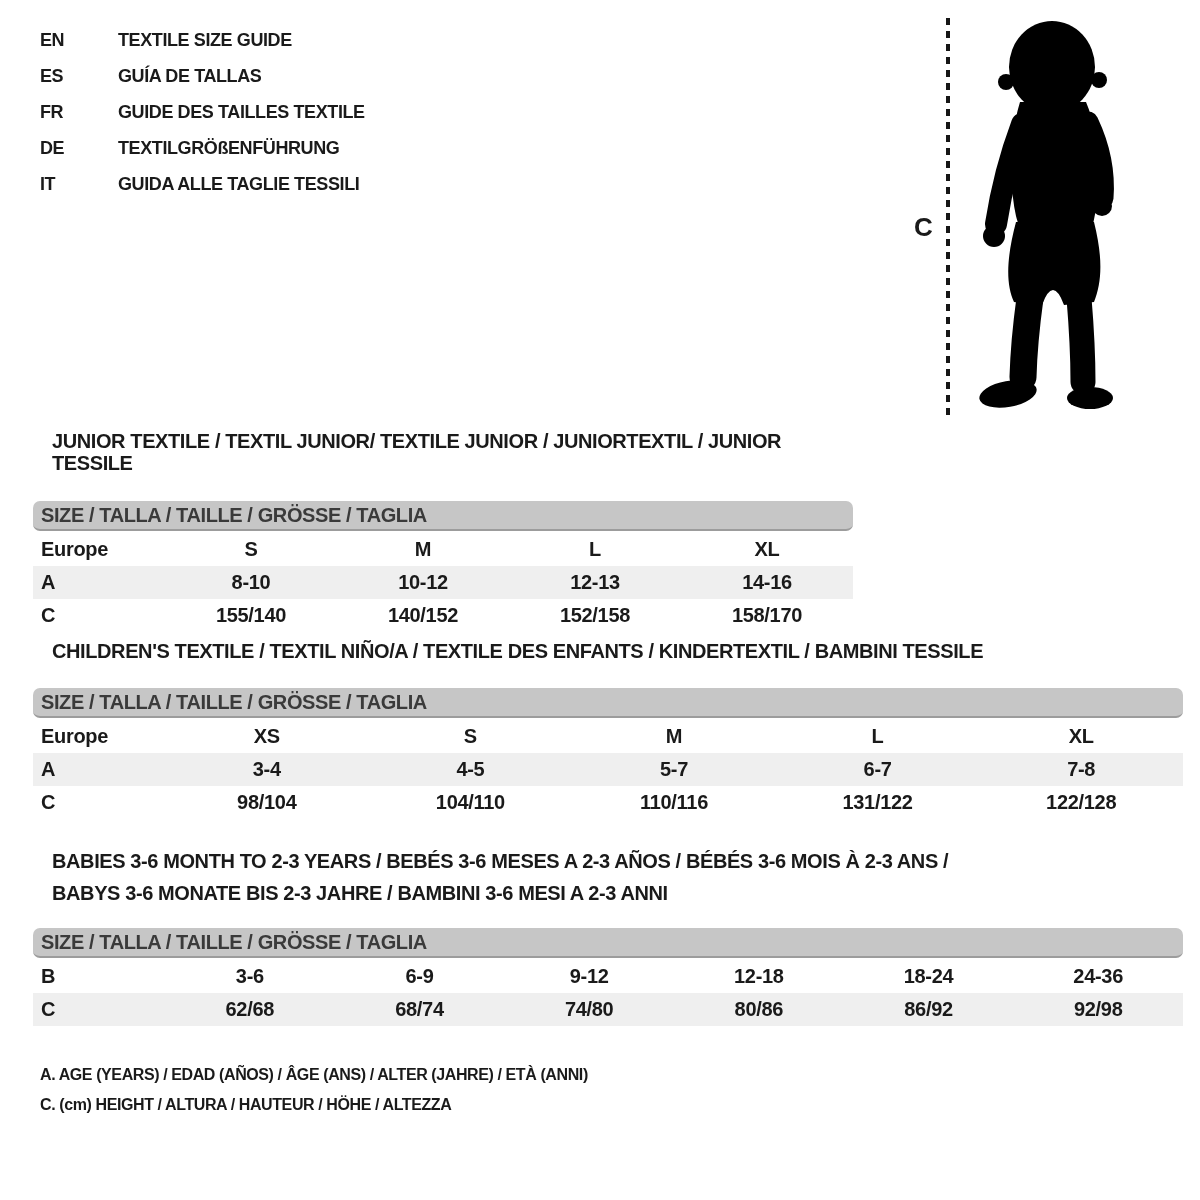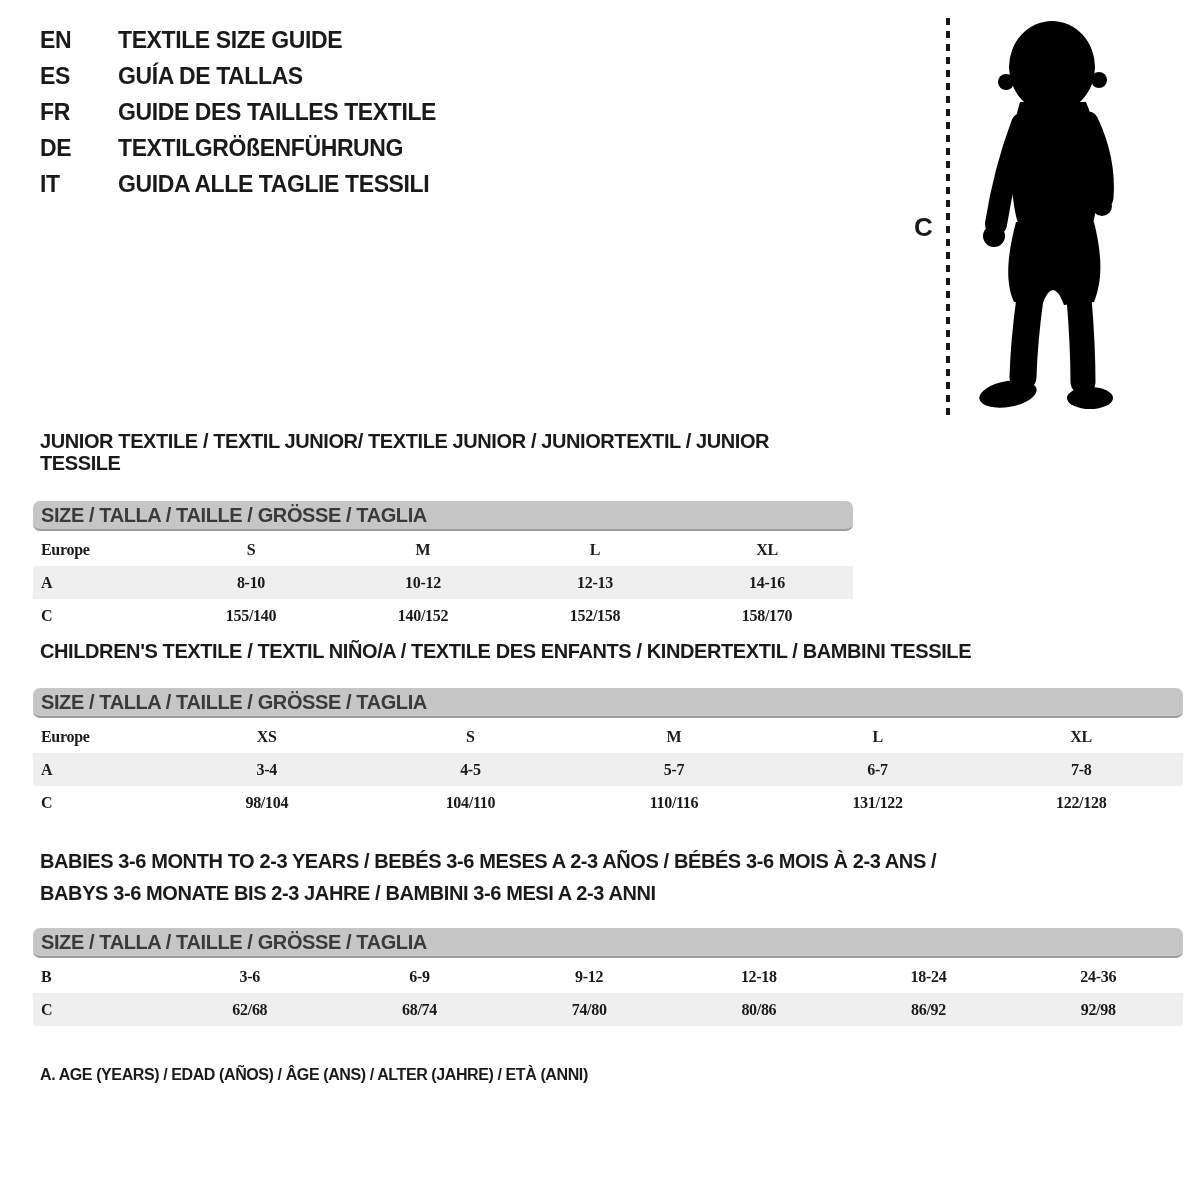--- a/index.html
+++ b/index.html
@@ -7,48 +7,48 @@
     position:relative;
     width:1200px;height:1200px;
     background:#ffffff;
     color:#1a1a1a;
     font-family:"Liberation Sans", sans-serif;
     overflow:hidden;
     -webkit-font-smoothing:antialiased;
   }
   
   .langs{position:absolute;left:40px;top:22px;}
-  .lang-row{display:flex;font-size:23px;font-weight:700;line-height:36px;letter-spacing:-0.4px;}
+  .lang-row{display:flex;font-size:18px;font-weight:700;line-height:36px;letter-spacing:-0.4px;}
   .lang-code{width:78px;}
   
   .height-line{
     position:absolute;left:946px;top:18px;width:4px;height:399px;
     background:repeating-linear-gradient(to bottom,#161616 0 7px,transparent 7px 13px);
   }
   .c-label{position:absolute;left:914px;top:212px;font-size:26px;font-weight:700;}
   .baby{position:absolute;left:962px;top:12px;}
   
   .size-section{position:absolute;left:33px;}
   #sec-junior{top:430px;width:820px;}
   #sec-children{top:640px;width:1150px;}
   #sec-babies{top:845px;width:1150px;}
   .sec-title{
-    margin:0 0 0 7px;font-size:20px;font-weight:700;letter-spacing:-0.4px;line-height:22px;
+    margin:0 0 0 19px;font-size:20px;font-weight:700;letter-spacing:-0.4px;line-height:22px;
   }
   #sec-junior .sec-title{margin-bottom:27px;}
   #sec-children .sec-title{margin-bottom:26px;}
   #sec-babies .sec-title{line-height:32px;margin-bottom:19px;}
   .thead{
     height:30px;line-height:29px;box-sizing:border-box;
     background:var(--header-bg,#c6c6c6);
     border-bottom:2px solid var(--header-border,#9c9c9c);
     padding-left:8px;font-size:20px;font-weight:700;color:#3a3a3a;letter-spacing:-0.4px;border-radius:7px;
   }
   .rows{margin-top:2px;}
-  .trow{display:flex;height:33px;line-height:33px;font-size:16px;font-weight:600;letter-spacing:-0.3px;font-family:Liberation Serif, serif;}
+  .trow{display:flex;height:33px;line-height:33px;font-size:20px;font-weight:600;letter-spacing:-0.3px;}
   .trow.shaded{background:var(--row-shade,#efefef);}
   .tlabel{width:132px;padding-left:8px;box-sizing:border-box;font-weight:700;}
   .tcell{flex:1;text-align:center;}
   
   .footnotes{position:absolute;left:40px;top:1060px;}
   .footnote{font-size:16px;font-weight:700;line-height:30px;letter-spacing:-0.4px;}
 </style>
 </head>
 <body style="--header-bg: #c6c6c6; --header-border: #9c9c9c; --row-shade: #efefef;">
 
@@ -183,13 +183,14 @@
           <div class="tcell">80/86</div>
           <div class="tcell">86/92</div>
           <div class="tcell">92/98</div>
         </div>
       </div>
   </div>
 </section>
 
 <div class="footnotes">
   <div class="footnote">A. AGE (YEARS) / EDAD (AÑOS) / ÂGE (ANS) / ALTER (JAHRE) / ETÀ (ANNI)</div>
+  <div class="footnote">C. (cm) HEIGHT / ALTURA / HAUTEUR / HÖHE / ALTEZZA</div>
 </div>
 
 </body></html>

